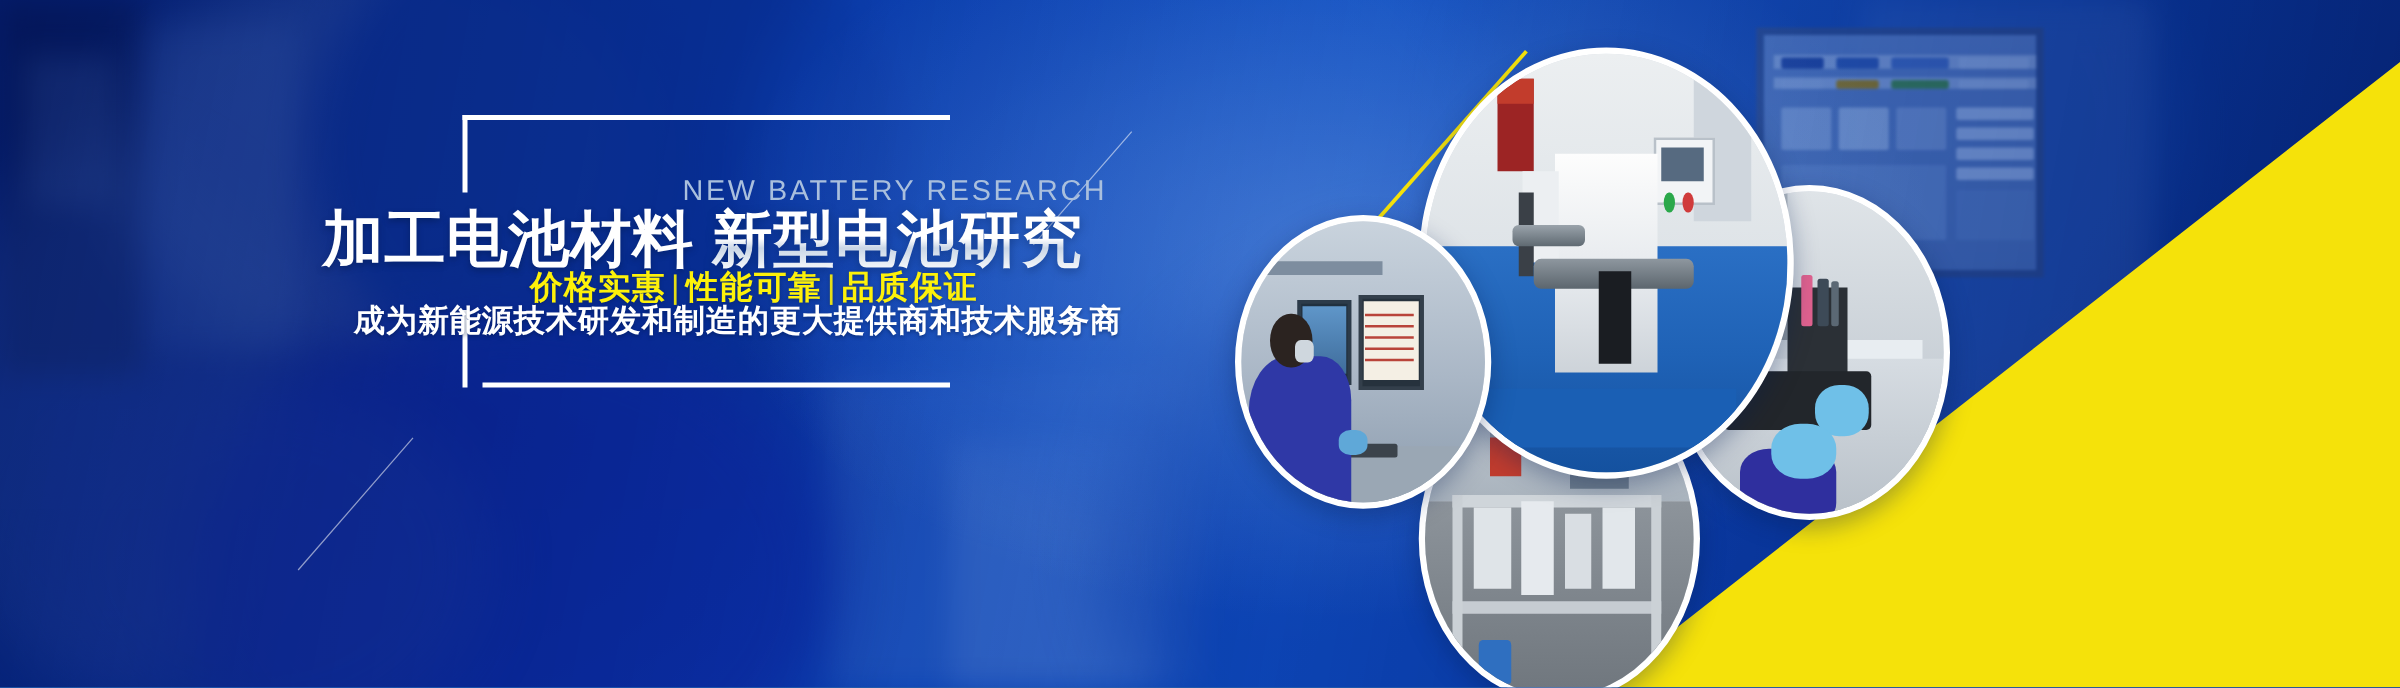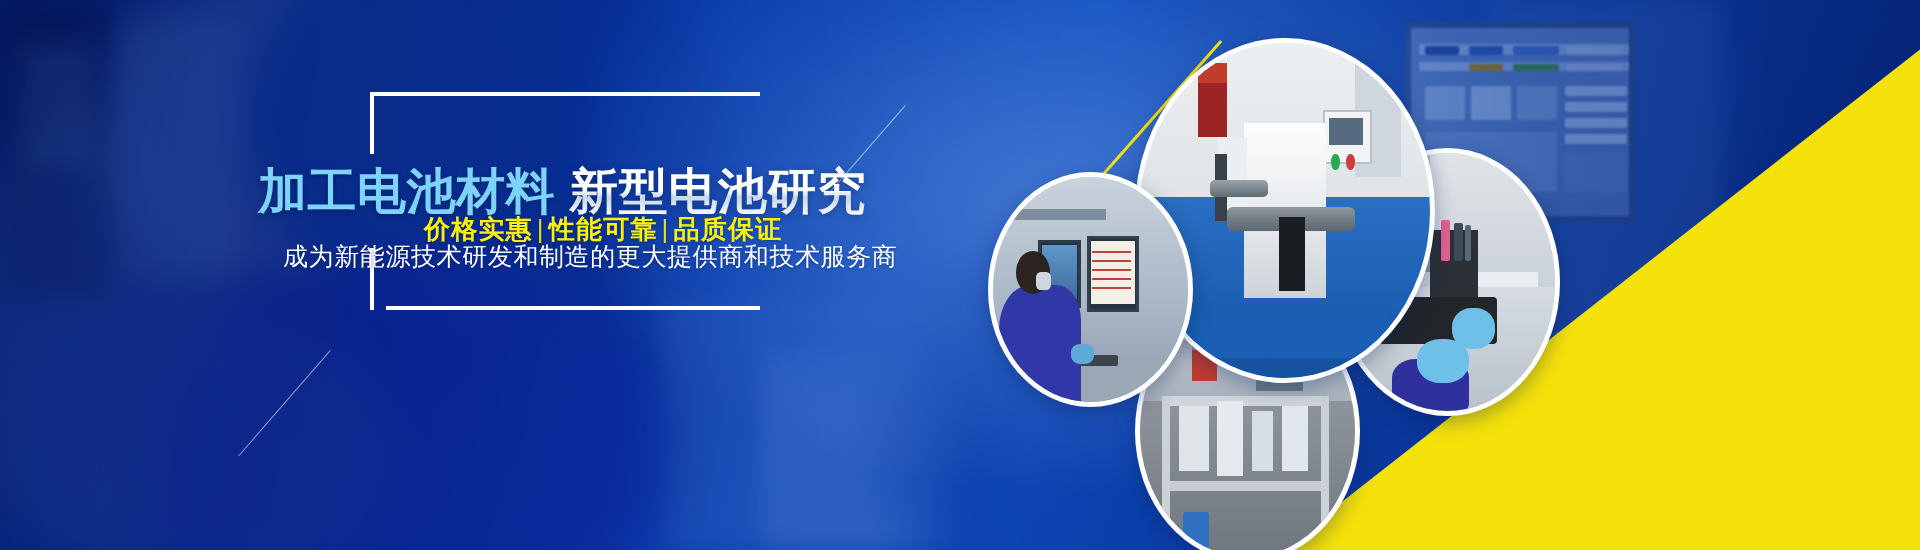--- a/index.html
+++ b/index.html
@@ -81,36 +81,36 @@
   .copy{position:absolute;left:0;top:0;width:960px;height:550px;}
   .eng-top{
     position:absolute;left:546px;top:139px;
     font-size:23px;letter-spacing:2.1px;font-weight:400;
     color:#a9bfdd;white-space:nowrap;
   }
   .headline{
     position:absolute;left:258px;top:159px;
     font-size:49px;font-weight:700;white-space:nowrap;letter-spacing:.5px;
   }
-  .hl-y{color:#7dd3fc;text-shadow:0 2px 5px rgba(0,25,70,.45);}
+  .hl-y{color:#ffffff;text-shadow:0 2px 5px rgba(0,25,70,.45);}
   .hl-w{
     background:linear-gradient(180deg,#ffffff 0%,#ffffff 48%,#c9d6e6 62%,#ffffff 100%);
     -webkit-background-clip:text;background-clip:text;color:transparent;
     -webkit-text-fill-color:transparent;
     filter:drop-shadow(0 2px 4px rgba(0,25,70,.4));
   }
   .tagline{
     position:absolute;left:424px;top:212px;
     font-size:26px;font-weight:700;color:#fdf10a;white-space:nowrap;letter-spacing:1.2px;
     text-shadow:0 1px 3px rgba(0,25,70,.4);
   }
   .tagline .sep{color:#fdf10a;font-weight:400;opacity:.9;padding:0 4px;}
   .subline{
     position:absolute;left:283px;top:240px;
-    font-size:25px;font-weight:400;color:#ffffff;white-space:nowrap;letter-spacing:.6px;
+    font-size:25px;font-weight:700;color:#ffffff;white-space:nowrap;letter-spacing:.6px;
     text-shadow:0 1px 3px rgba(0,25,70,.45);
   }
   .eng-bottom{
     position:absolute;left:398px;top:263px;
     font-size:7.5px;font-weight:700;color:#cfe0f3;white-space:nowrap;letter-spacing:.35px;
   }
 
   
   .cluster{position:absolute;left:960px;top:0;width:720px;height:550px;}
   .bubble{
@@ -257,20 +257,21 @@
   <div class="diag d2"></div>
 
   <div class="bracket">
     <div class="bk bk-top"></div>
     <div class="bk bk-tl"></div>
     <div class="bk bk-bl"></div>
     <div class="bk bk-bot"></div>
   </div>
 
   <div class="copy">
+    <div class="eng-top">NEW BATTERY RESEARCH</div>
 
     <div class="headline"><span class="hl-y">加工电池材料</span><span>&nbsp;</span><span class="hl-w">新型电池研究</span></div>
 
     <div class="tagline"><span>价格实惠</span><span class="sep">|</span><span>性能可靠</span><span class="sep">|</span><span>品质保证</span></div>
 
     <div class="subline">成为新能源技术研发和制造的更大提供商和技术服务商</div>
   </div>
 
   <div class="cluster">
 

